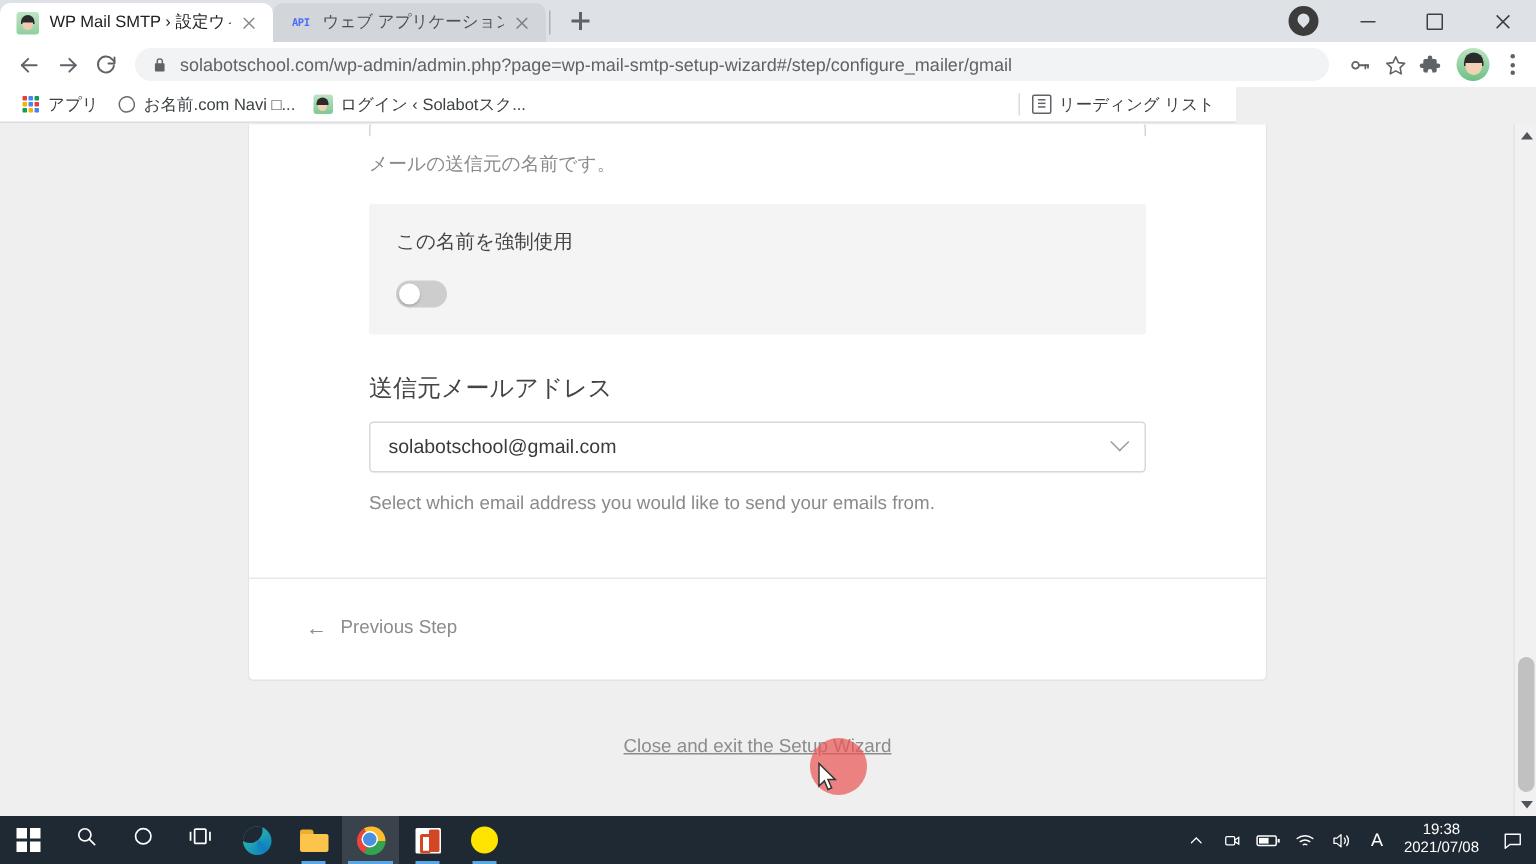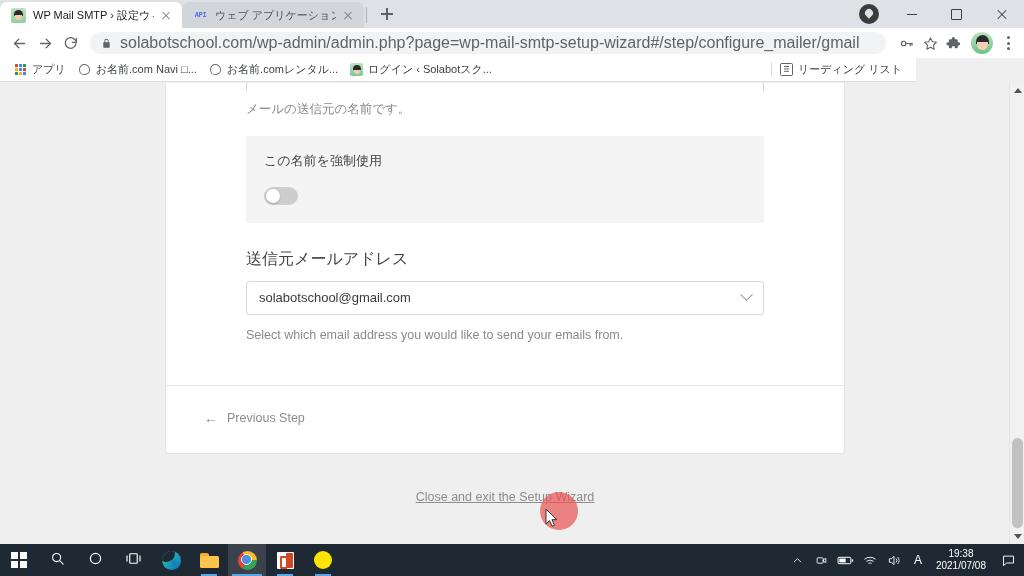--- a/index.html
+++ b/index.html
@@ -210,21 +210,21 @@
     overflow: hidden;
   }
   .lock-icon {
     width: 12px; height: 12px;
     margin-right: 8px;
     flex: 0 0 12px;
     display: flex; align-items: center; justify-content: center;
     color: #5f6368;
   }
   .url-text {
-    font-size: 16px;
+    font-size: 12px;
     color: #5f6368;
     white-space: nowrap;
     overflow: hidden;
     flex: 1;
   }
   .omni-act {
     width: 20px; height: 20px;
     flex: 0 0 20px;
     margin-left: 4px;
     display: flex; align-items: center; justify-content: center;
@@ -272,21 +272,21 @@
     width: 3px; height: 3px;
     border-radius: 50%;
     background: #5f6368;
     display: block;
   }
 
   
   .bookmarks {
     position: absolute;
     top: 58px; left: 0;
-    width: 916px; height: 24px;
+    width: 824px; height: 24px;
     background: #ffffff;
     border-bottom: 1px solid #dadce0;
     display: flex;
     align-items: center;
     padding: 0 8px;
     font-size: 11px;
     color: #3c4043;
   }
   .bm {
     display: flex;
@@ -845,26 +845,20 @@
       <span>アプリ</span>
     </div>
     <div class="bm">
       <span class="bm-ico">
           <span class="onamae-ico"></span>
         </span>
       <span>お名前.com Navi □...</span>
     </div>
     <div class="bm">
       <span class="bm-ico">
-          <span class="onamae-ico"></span>
-        </span>
-      <span>お名前.comレンタル...</span>
-    </div>
-    <div class="bm">
-      <span class="bm-ico">
           <span class="bm-avatar"></span>
         </span>
       <span>ログイン ‹ Solabotスク...</span>
     </div>
 
     <div class="bm-right">
       <span class="bm-divider"></span>
       <span class="reading-ico"></span>
       <span>リーディング リスト</span>
     </div>

